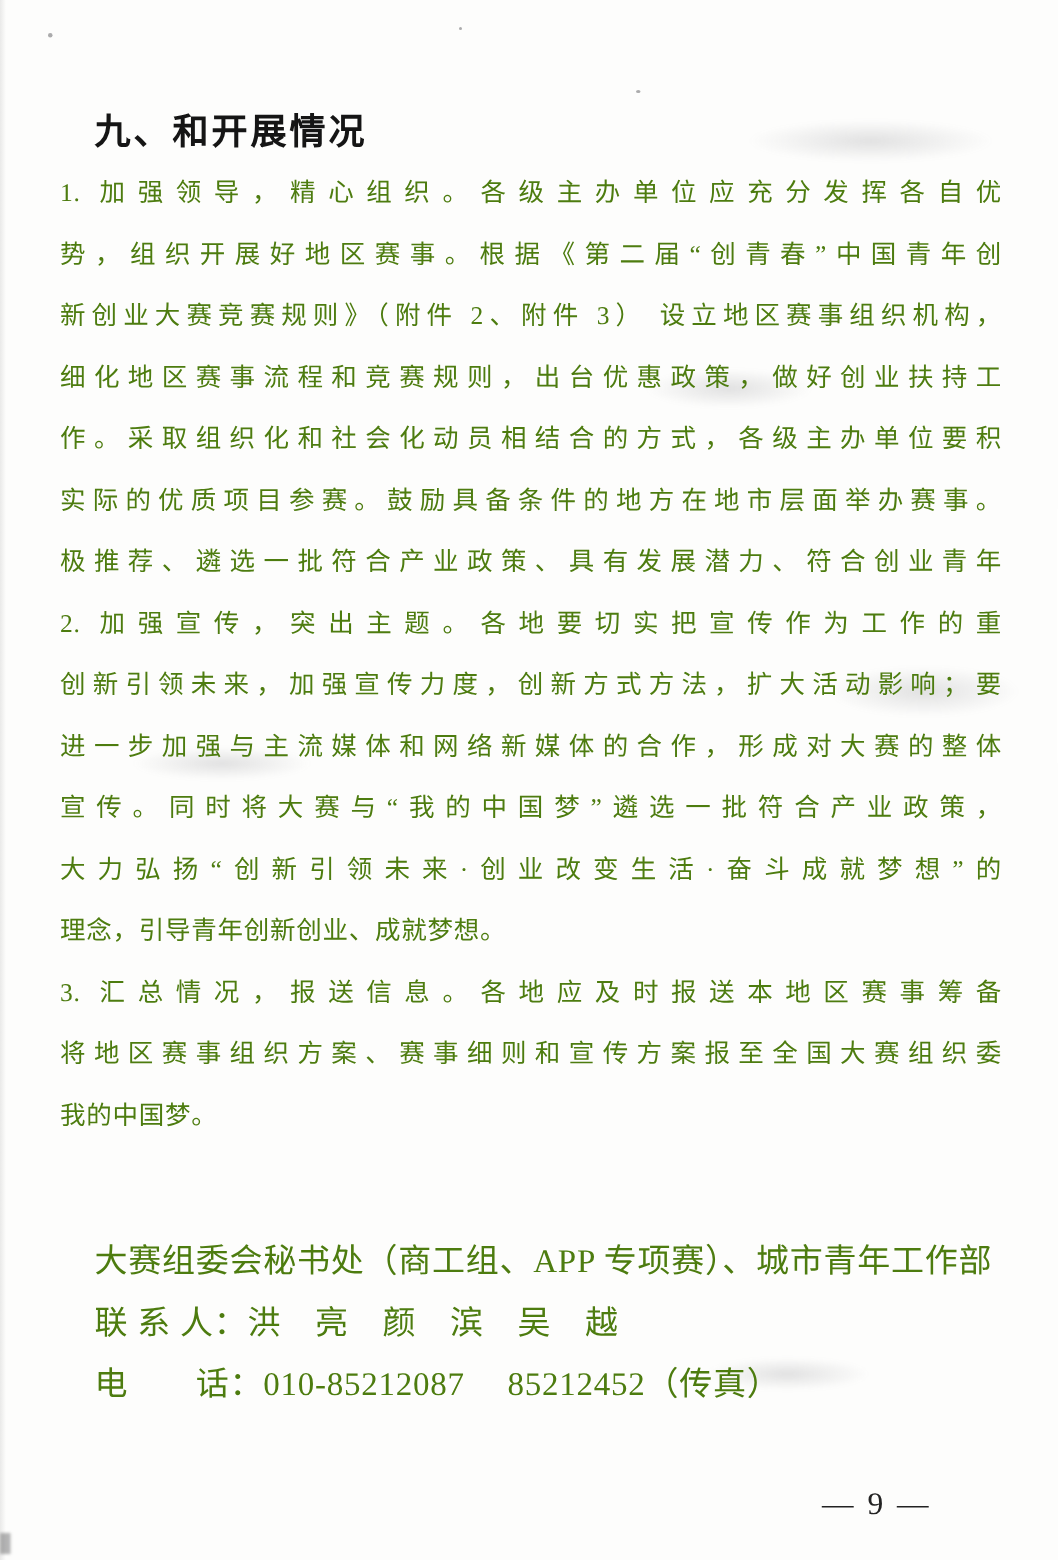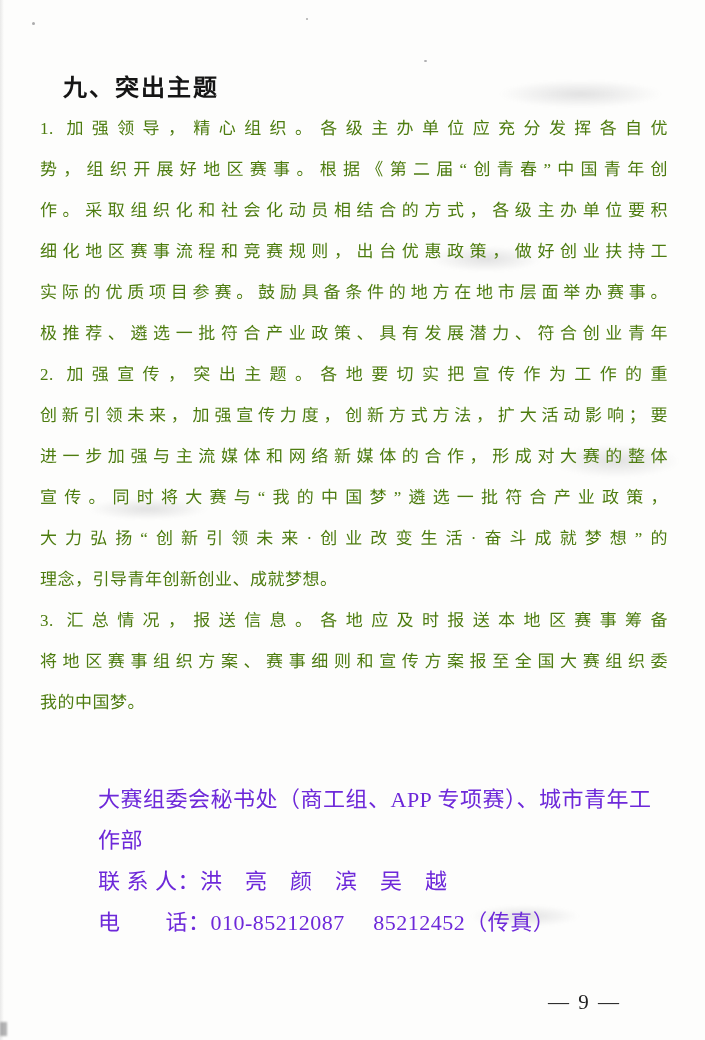--- a/index.html
+++ b/index.html
@@ -49,22 +49,21 @@
   .para.flush .line:last-child { text-align-last: justify; }
   .contact {
     margin-top: 56px;
     margin-left: 23px;
   }
   .contact .line {
     font-size: 22px;
     line-height: 41px;
     letter-spacing: 0.5px;
     white-space: pre-wrap;
-    color: #6d28d9;
-    margin-left: 35px;
+    color: #4d7c0f;
   }
   .page-number {
     position: absolute;
     top: 990px; right: 84px;
     font-size: 21px;
     letter-spacing: 2px;
     color: #222;
   }
   
   .smudge {
@@ -102,28 +101,29 @@
   <div class="smudge s1"></div>
   <div class="smudge s2"></div>
   <div class="smudge s3"></div>
   <div class="smudge s4"></div>
   <div class="smudge s5"></div>
   <div class="speck p1"></div>
   <div class="speck p2"></div>
   <div class="speck p3"></div>
   <div class="corner-mark"></div>
 
-  <div class="heading">九、突出主题</div>
+  <div class="heading">九、和开展情况</div>
 
   <div class="content">
     <div class="para flush">
         <div class="line">1. 加强领导，精心组织。各级主办单位应充分发挥各自优</div>
         <div class="line">势，组织开展好地区赛事。根据《第二届“创青春”中国青年创</div>
+        <div class="line">新创业大赛竞赛规则》（附件 2、附件 3） 设立地区赛事组织机构，</div>
+        <div class="line">细化地区赛事流程和竞赛规则，出台优惠政策，做好创业扶持工</div>
         <div class="line">作。采取组织化和社会化动员相结合的方式，各级主办单位要积</div>
-        <div class="line">细化地区赛事流程和竞赛规则，出台优惠政策，做好创业扶持工</div>
         <div class="line">实际的优质项目参赛。鼓励具备条件的地方在地市层面举办赛事。</div>
         <div class="line">极推荐、遴选一批符合产业政策、具有发展潜力、符合创业青年</div>
       </div>
     <div class="para">
         <div class="line">2. 加强宣传，突出主题。各地要切实把宣传作为工作的重</div>
         <div class="line">创新引领未来，加强宣传力度，创新方式方法，扩大活动影响；要</div>
         <div class="line">进一步加强与主流媒体和网络新媒体的合作，形成对大赛的整体</div>
         <div class="line">宣传。同时将大赛与“我的中国梦”遴选一批符合产业政策，</div>
         <div class="line">大力弘扬“创新引领未来·创业改变生活·奋斗成就梦想”的</div>
         <div class="line">理念，引导青年创新创业、成就梦想。</div>

